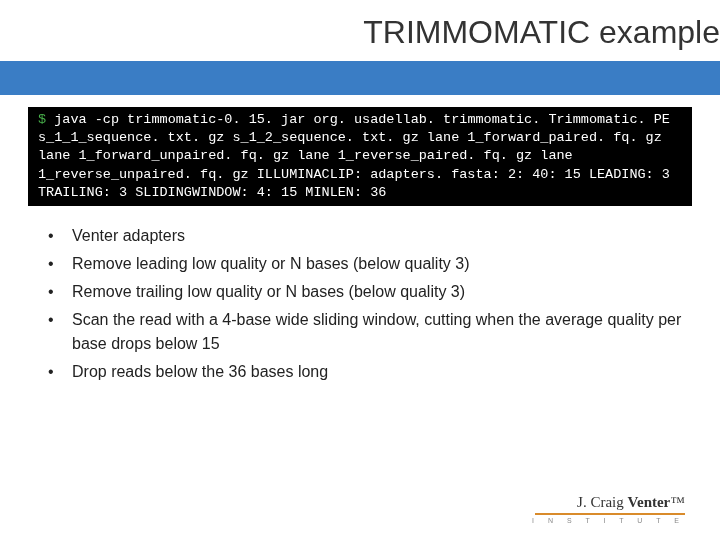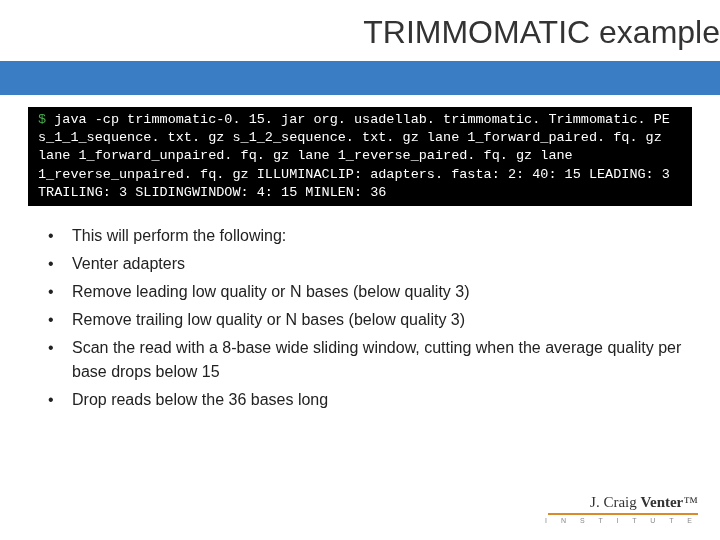--- a/index.html
+++ b/index.html
@@ -48,21 +48,21 @@
   }
   .bullets li::before {
     content: "•";
     position: absolute;
     left: 0;
     top: 0;
   }
   .footer-logo {
     position: absolute;
     bottom: 16px;
-    right: 22px;
+    right: 35px;
     text-align: right;
     margin-top: 32px;
   }
   .logo-main {
     font-family: Georgia, serif;
     font-size: 15px;
     color: #333;
   }
   .logo-main .bold { font-weight: bold; }
   .logo-line {
@@ -80,25 +80,24 @@
 </style>
 </head>
 <body>
 
 <h1 class="title">TRIMMOMATIC example</h1>
 <div class="blue-bar"></div>
 
 <div class="code-block"><span class="prompt">$</span><span> java -cp trimmomatic-0. 15. jar org. usadellab. trimmomatic. Trimmomatic. PE s_1_1_sequence. txt. gz s_1_2_sequence. txt. gz lane 1_forward_paired. fq. gz lane 1_forward_unpaired. fq. gz lane 1_reverse_paired. fq. gz lane 1_reverse_unpaired. fq. gz ILLUMINACLIP: adapters. fasta: 2: 40: 15 LEADING: 3 TRAILING: 3 SLIDINGWINDOW: 4: 15 MINLEN: 36</span></div>
 
 <ul class="bullets">
-  <li>This will perform the following:</li>
   <li>Venter adapters</li>
   <li>Remove leading low quality or N bases (below quality 3)</li>
   <li>Remove trailing low quality or N bases (below quality 3)</li>
-  <li>Scan the read with a 8-base wide sliding window, cutting when the average quality per base drops below 15</li>
+  <li>Scan the read with a 4-base wide sliding window, cutting when the average quality per base drops below 15</li>
   <li>Drop reads below the 36 bases long</li>
 </ul>
 
 <div class="footer-logo">
   <div class="logo-main">J. Craig <span class="bold">Venter</span>™</div>
   <div class="logo-line"></div>
   <div class="logo-sub">I N S T I T U T E</div>
 </div>
 
 </body></html>

